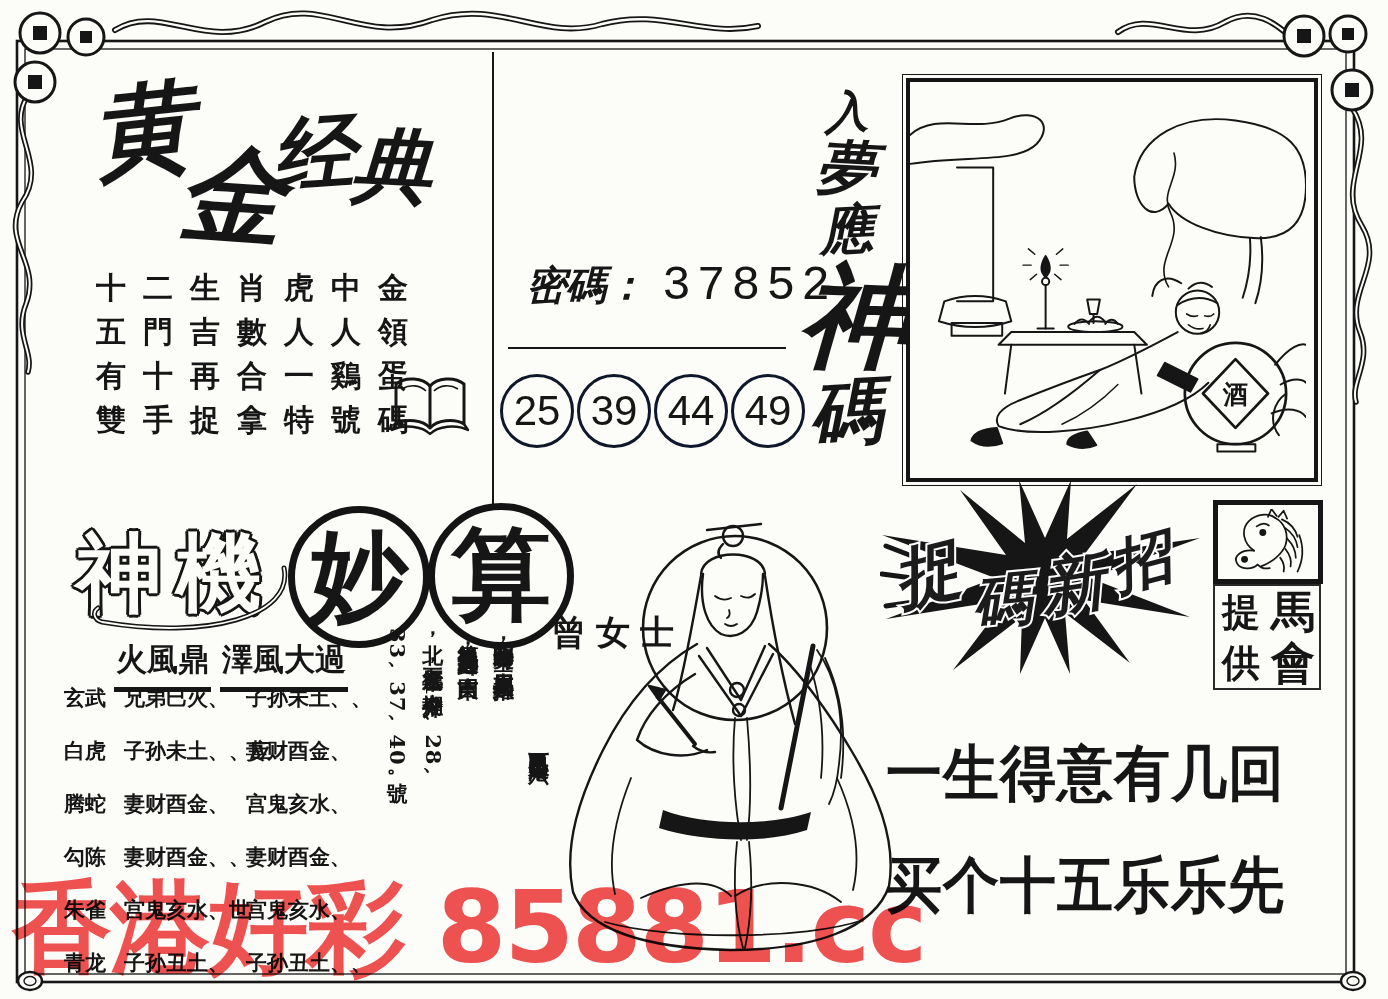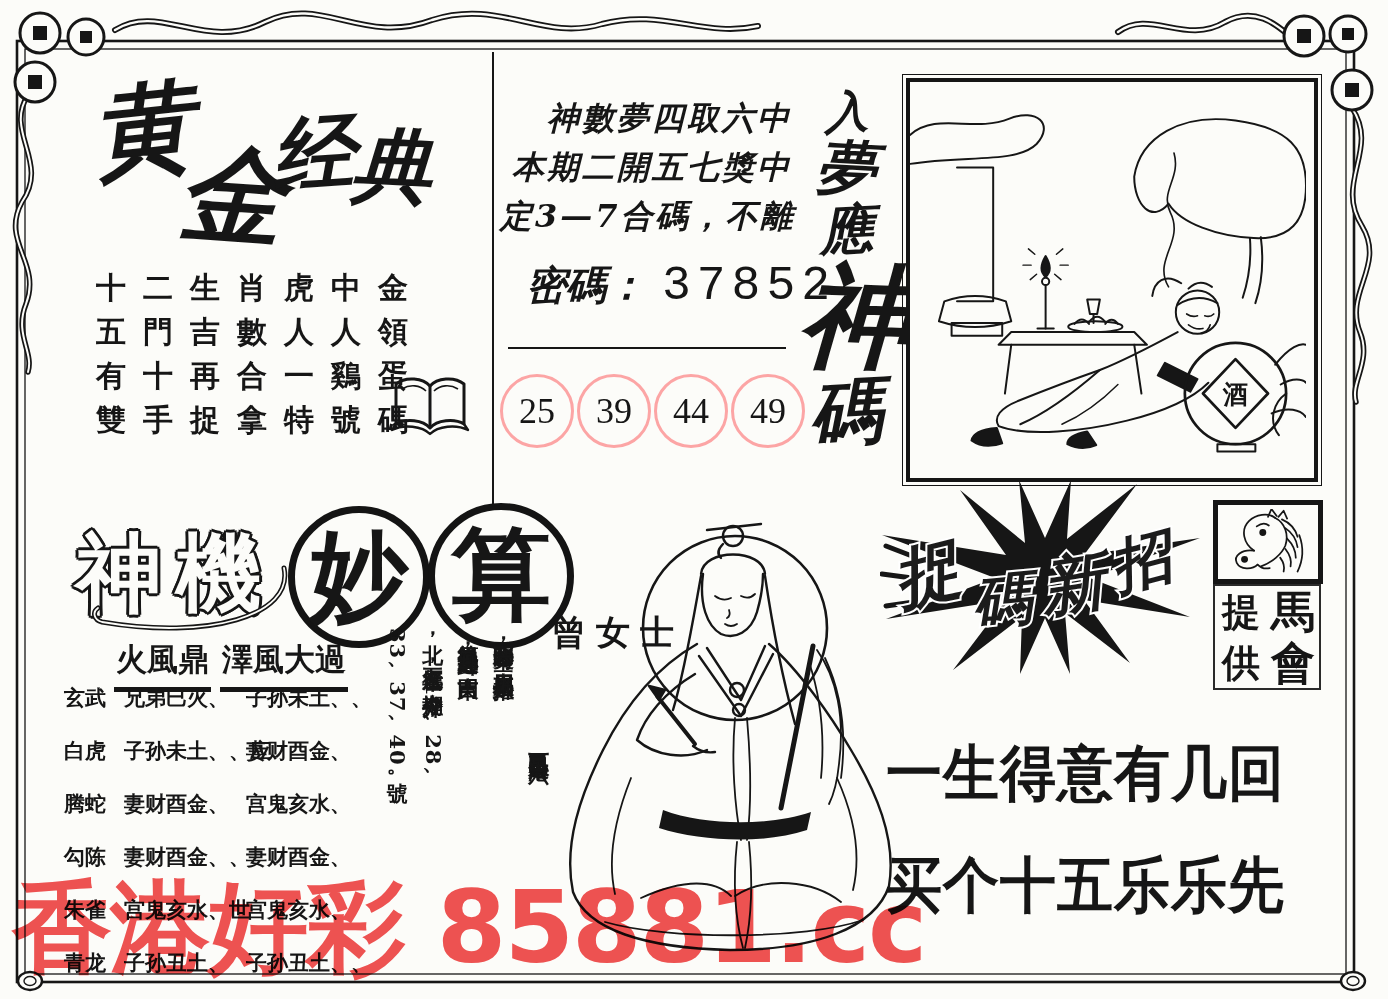--- a/index.html
+++ b/index.html
@@ -13,23 +13,23 @@
   .poem{left:96px;top:266px;font-size:30px;font-weight:600;letter-spacing:17px;
         line-height:44px;white-space:nowrap;}
   
   .verse{left:500px;top:94px;width:292px;text-align:right;font-size:32px;font-weight:700;
          font-style:italic;letter-spacing:3px;line-height:49px;white-space:nowrap;}
   .secret{left:506px;top:258px;display:flex;align-items:baseline;gap:16px;white-space:nowrap;}
   .secret-label{font-size:40px;font-weight:800;font-style:italic;margin-left:20px;}
   .secret-value{font-size:48px;font-weight:500;font-family:Liberation Mono, monospace;letter-spacing:6px;text-align:center;}
   .mid-rule{left:508px;top:347px;width:278px;height:2px;background:#161616;}
   .numbers{left:500px;top:374px;display:flex;gap:3px;}
-  .num-circle{width:68px;height:68px;border:3px solid #fca5a5;border-radius:50%;
+  .num-circle{width:68px;height:68px;border:3px solid #0f172a;border-radius:50%;
               display:flex;align-items:center;justify-content:center;
-              font-family:Liberation Serif, serif;font-size:36px;font-weight:500;}
+              font-family:Liberation Sans, sans-serif;font-size:42px;font-weight:500;}
   .divider-v{left:492px;top:52px;width:2px;height:452px;background:#161616;}
   
   .dream{left:800px;top:86px;width:92px;text-align:center;line-height:1;}
   .dream span{display:block;font-weight:900;font-style:italic;margin:4px 0;}
   
   .illu-frame{left:906px;top:78px;width:404px;height:396px;border:4px solid #161616;
               outline:1.5px solid #161616;outline-offset:3px;background:#fcfcf9;}
   
   .logo-shenji{left:76px;top:516px;font-size:86px;font-weight:700;letter-spacing:14px;
                color:#fcfcf9;white-space:nowrap;
@@ -125,25 +125,20 @@
   <svg class="abs" style="left:390px;top:372px;" width="80" height="72" viewBox="0 0 80 72">
     <g fill="none" stroke="#161616" stroke-width="3" stroke-linejoin="round">
       <path d="M6,12 C16,4 33,6 40,14 C47,6 64,4 74,12 L74,52 C64,46 47,48 40,56 C33,48 16,46 6,52 Z"></path>
       <path d="M40,14 L40,56"></path>
       <path d="M12,17 C20,12 30,13 36,19" stroke-width="1.6"></path>
       <path d="M44,19 C50,13 60,12 68,17" stroke-width="1.6"></path>
       <path d="M6,52 L2,58 C14,52 32,54 40,62 C48,54 66,52 78,58 L74,52" stroke-width="2.4"></path>
     </g>
   </svg>
 
-  <div class="abs verse">
-    <div>神數夢四取六中</div>
-    <div>本期二開五七獎中</div>
-    <div>定3—7合碼，不離</div>
-  </div>
 
   <div class="abs secret">
     <span class="secret-label">密碼：</span>
     <span class="secret-value">37852</span>
   </div>
   <div class="abs mid-rule"></div>
 
   <div class="abs numbers">
     <div class="num-circle">25</div>
     <div class="num-circle">39</div>

